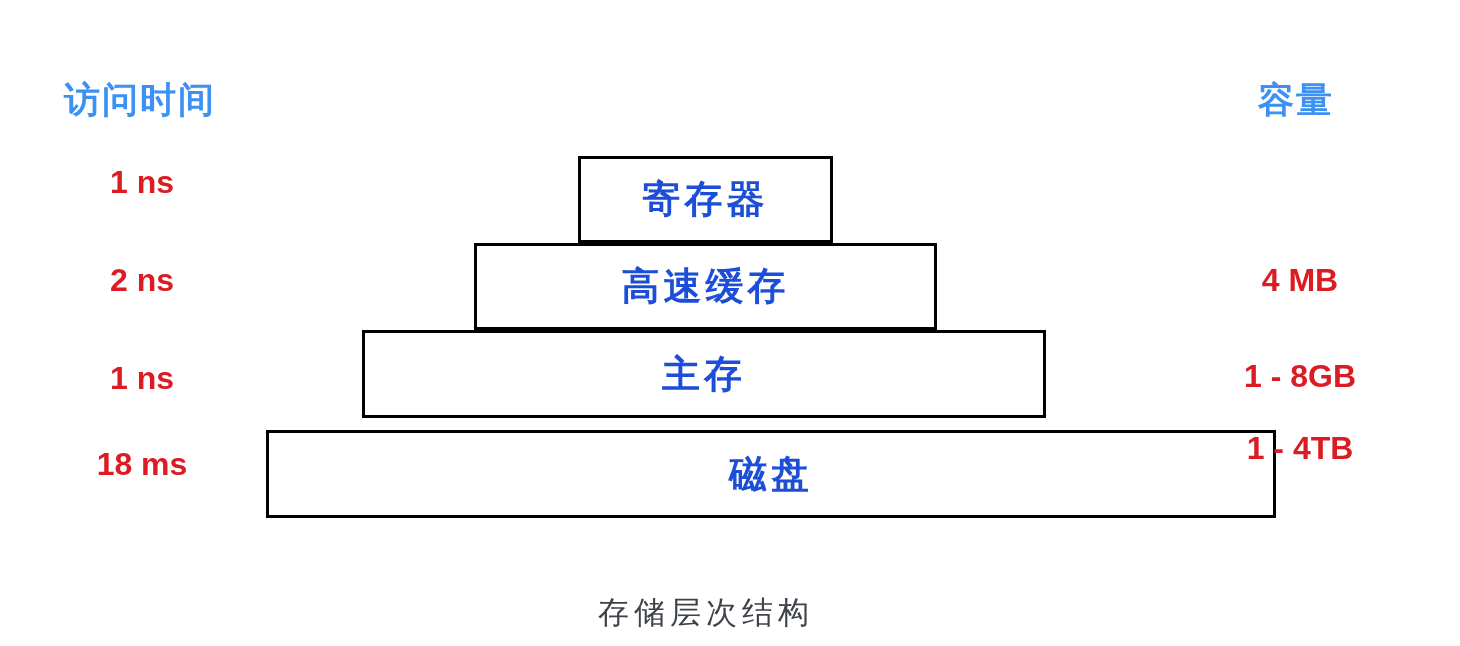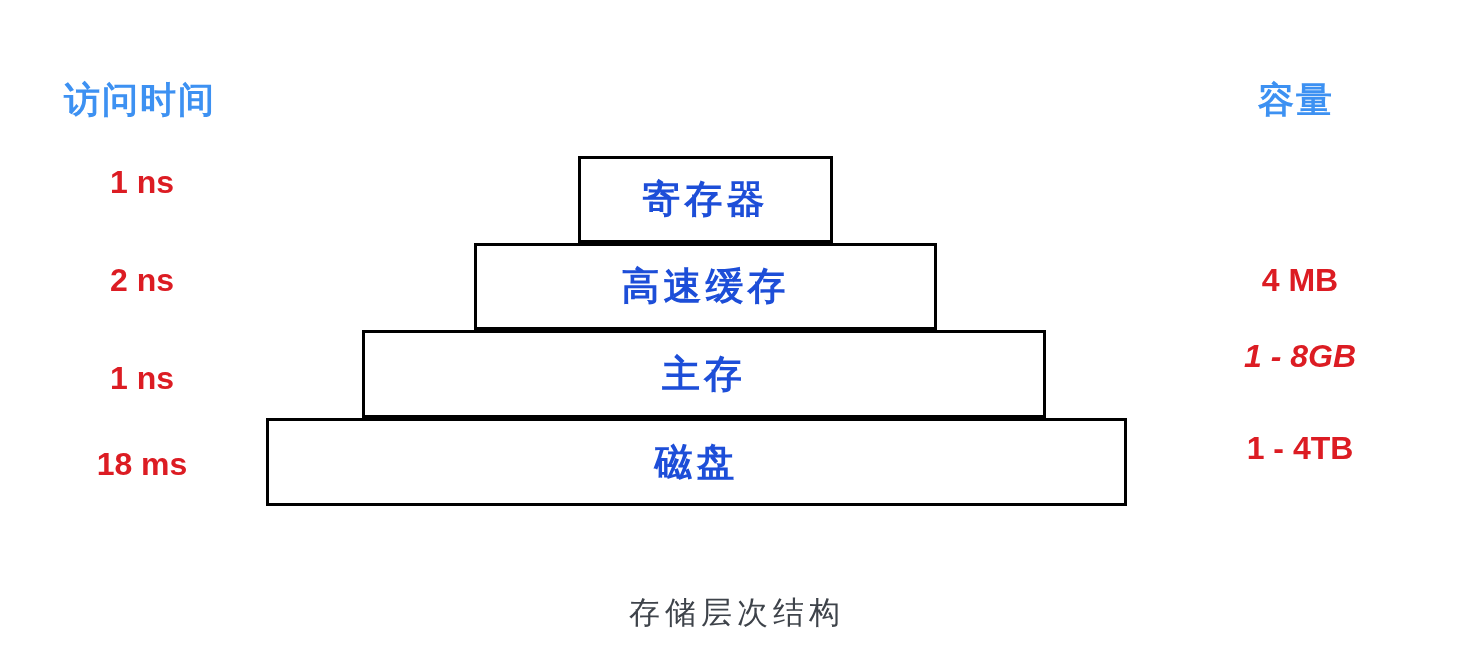--- a/index.html
+++ b/index.html
@@ -47,54 +47,53 @@
     left: 1190px;
     width: 220px;
     text-align: center;
     font-size: 32px;
     font-weight: bold;
     color: #DC1C23;
     white-space: nowrap;
   }
   .cap-1 { top: 183px; }
   .cap-2 { top: 262px; }
-  .cap-3 { top: 338px; font-style: italic; }
+  .cap-3 { top: 358px; }
   .cap-4 { top: 430px; }
 
   .level-box {
     position: absolute;
     box-sizing: border-box;
     border: 3px solid #000000;
     background: #ffffff;
     display: flex;
     align-items: center;
     justify-content: center;
     font-size: 38px;
     font-weight: bold;
     color: #1d4ed8;
     letter-spacing: 4px;
     white-space: nowrap;
   }
   .level-1 { left: 578px; top: 156px; width: 255px; height: 87px; }
   .level-2 { left: 474px; top: 243px; width: 463px; height: 87px; }
   .level-3 { left: 362px; top: 330px; width: 684px; height: 88px; }
-  .level-4 { left: 266px; top: 418px; width: 861px; height: 88px; }
+  .level-4 { left: 266px; top: 430px; width: 1010px; height: 88px; }
 
   .caption {
     position: absolute;
     left: 0;
     top: 592px;
     width: 1412px;
     text-align: center;
     font-size: 31px;
     font-weight: normal;
     color: #3E434A;
     letter-spacing: 5px;
     white-space: nowrap;
-    padding-left: 31px;
   }
 </style>
 </head>
 <body>
 
 <div class="canvas">
 
   <div class="col-header col-header-left">访问时间</div>
 
   <div class="col-header col-header-right">容量</div>

